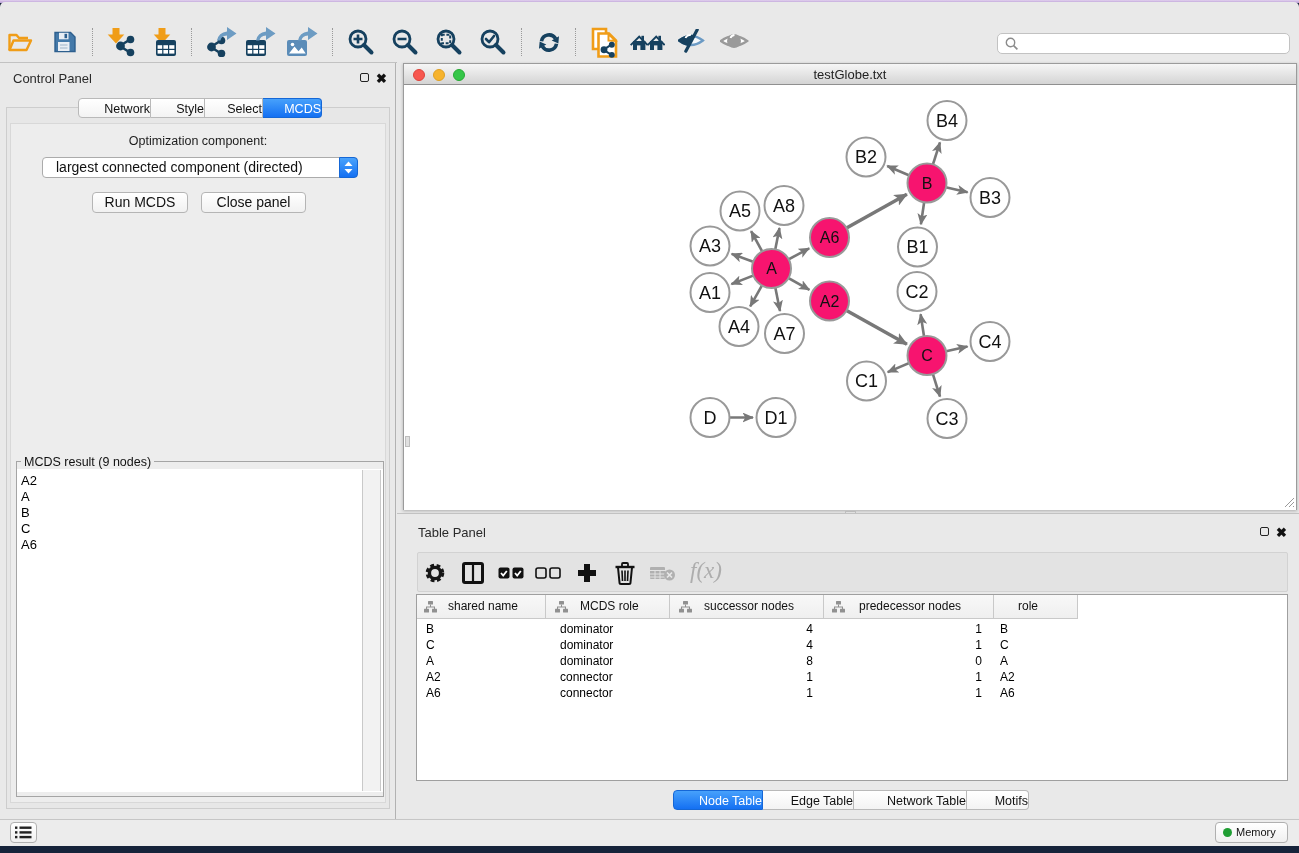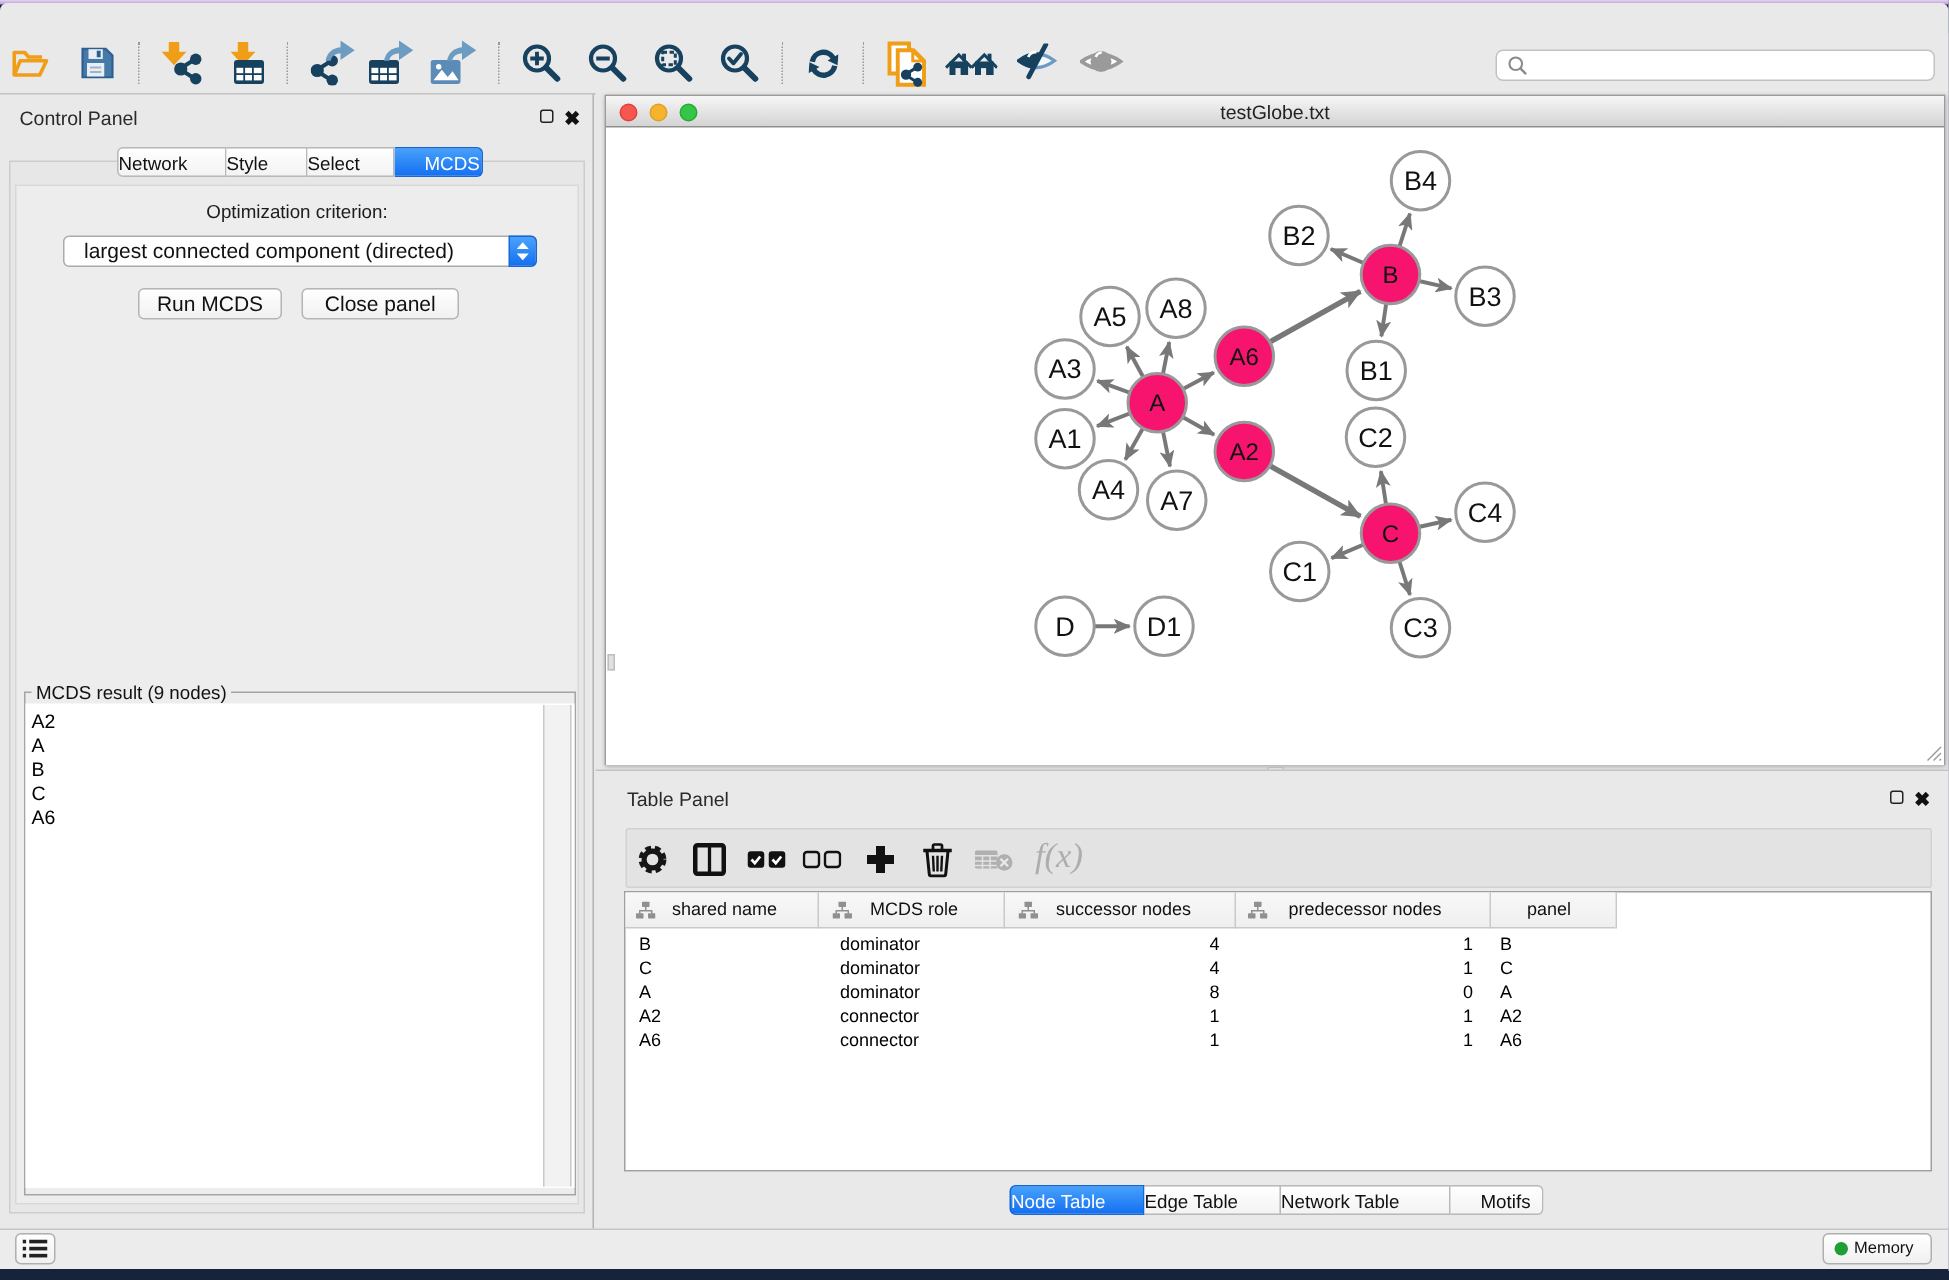--- a/index.html
+++ b/index.html
@@ -30,21 +30,21 @@
 #cpanel .ptitle { position:absolute; left:13px; top:9px; font-size:13px; color:#2a2a2a; }
 .winbtn-sq { position:absolute; width:9px; height:9px; border:1.5px solid #222; border-radius:2px; }
 .winbtn-x { position:absolute; font-size:13px; font-weight:bold; color:#111; line-height:1; }
 #cp-outer { position:absolute; left:6px; top:45px; width:384px; height:702px;
   background:#e7e7e7; border:1px solid #cdcdcd; }
 #cp-inner { position:absolute; left:10px; top:61px; width:376px; height:680px;
   background:#ededed; border:1px solid #d8d8d8; }
 .seg { position:absolute; display:flex; }
 .seg .s { height:20px; line-height:20px; font-size:12.5px; color:#111;
   background:linear-gradient(#ffffff,#f3f3f3); border:1px solid #b9b9b9; border-left:none;
-  text-align:left; }
+  text-align:right; }
 .seg .s.first { border-left:1px solid #b9b9b9; border-radius:4px 0 0 4px; }
 .seg .s.last { border-radius:0 4px 4px 0;padding-left:20px; }
 .seg .s.sel { background:linear-gradient(#47a1fb,#1470f2); color:#fff; border-color:#1567d6; }
 #opt-label { position:absolute; left:0; width:396px; top:72px; text-align:center;
   font-size:12.5px; color:#1c1c1c; }
 #combo { position:absolute; left:42px; top:95px; width:316px; height:21px;
   background:#fff; border:1px solid #ababab; border-radius:4px; font-size:14px;
   line-height:19px; color:#111; padding-left:13px; }
 #combo .step { position:absolute; right:-1px; top:-1px; width:19px; height:21px;
   background:linear-gradient(#4aa3fc,#1470f2); border-radius:0 4px 4px 0;
@@ -304,21 +304,21 @@
 <div class="winbtn-sq" style="left:360px;top:11px"></div>
 <div class="winbtn-x" style="left:376px;top:10px">✖</div>
 <div id="cp-outer"></div>
       <div id="cp-inner"></div>
 <div class="seg" style="left:78px;top:36px">
         <div class="s first" style="width:73px">Network</div>
         <div class="s" style="width:54px">Style</div>
         <div class="s" style="width:58px">Select</div>
         <div class="s sel last" style="width:59px">MCDS</div>
       </div>
-<div id="opt-label">Optimization criterion:</div>
+<div id="opt-label">Optimization component:</div>
 <div id="combo">largest connected component (directed)<div class="step"><svg width="17" height="19" viewBox="0 0 17 19">
             <path d="M4.5,8 L8.5,3.5 L12.5,8 z" fill="#fff"></path>
             <path d="M4.5,11 L8.5,15.5 L12.5,11 z" fill="#fff"></path>
           </svg></div></div>
 <div class="btn" style="left:92px;top:130px;width:96px">Run MCDS</div>
 <div class="btn" style="left:201px;top:130px;width:105px">Close panel</div>
 <div id="mcds-group"></div>
       <div id="mcds-label">MCDS result (9 nodes)</div>
 <div id="mcds-list">
         <div style="height:4px"></div>
@@ -515,21 +515,21 @@
             <div class="ht" style="left:287px">successor nodes</div>
             <svg width="13" height="12" viewBox="0 0 13 12" style="position:absolute;top:6px;left:415px">
               <g fill="#909090">
                 <rect x="4" y="0" width="5" height="3.6" rx="0.5"></rect>
                 <rect x="0" y="7.8" width="5" height="3.6" rx="0.5"></rect>
                 <rect x="8" y="7.8" width="5" height="3.6" rx="0.5"></rect>
                 <path d="M6,3.6 h1 v2 h-1 z M2,5.6 h9 v1 h-9 z M2,5.6 h1 v2.4 h-1 z M10,5.6 h1 v2.4 h-1 z"></path>
               </g>
             </svg>
             <div class="ht" style="left:442px">predecessor nodes</div>
-            <div class="ht" style="left:601px">panel</div>
+            <div class="ht" style="left:601px">role</div>
           </div>
           <div class="trow" style="top:26px">
             <span style="left:9px">B</span>
             <span style="left:143px">dominator</span>
             <span style="left:330px;width:66px;text-align:right">4</span>
             <span style="left:499px;width:66px;text-align:right">1</span>
             <span style="left:583px">B</span>
           </div>
           <div class="trow" style="top:42px">
             <span style="left:9px">C</span>

